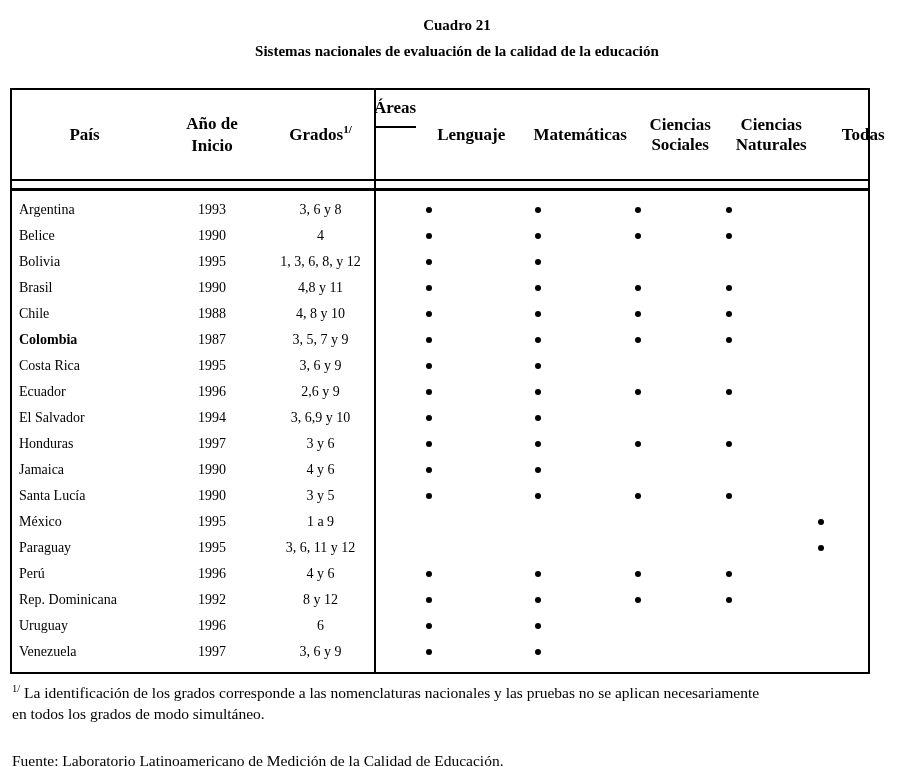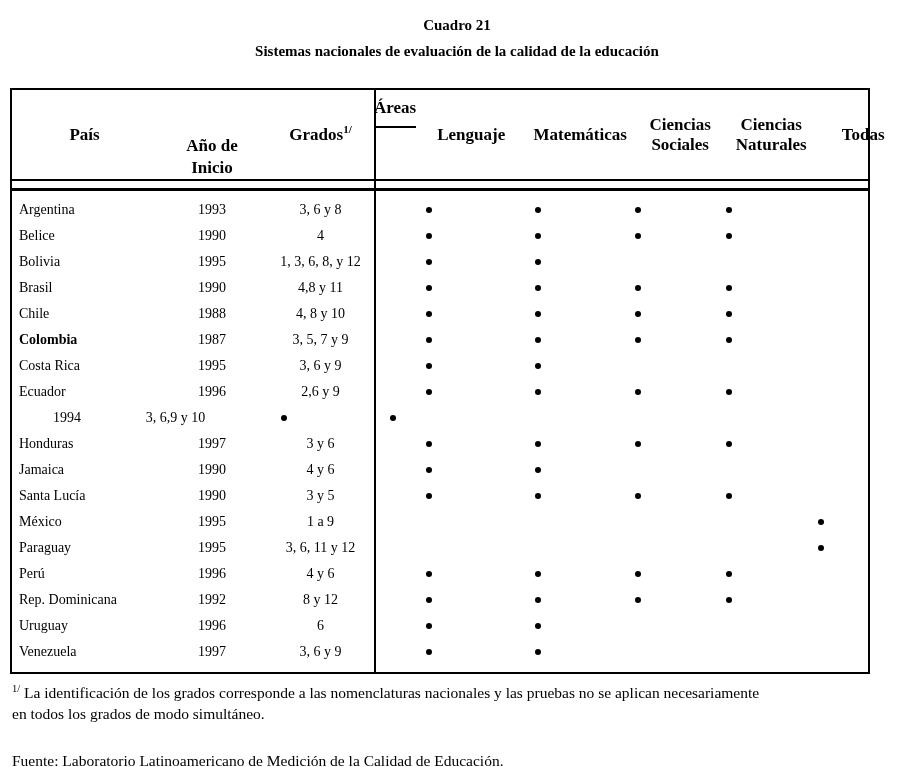--- a/index.html
+++ b/index.html
@@ -45,21 +45,21 @@
     font-weight: bold;
     font-size: 17px;
   }
   .left-heads { display: flex; width: 362px; }
   .hcell {
     display: flex; flex-direction: column;
     align-items: center; justify-content: center;
     text-align: center; line-height: 22px;
   }
   .hc-pais { width: 145px; }
-  .hc-anio { width: 110px; justify-content: flex-end; }
+  .hc-anio { width: 110px; }
   .hc-grados { width: 107px; flex-direction: row; align-items: center; }
   .hc-grados sup { font-size: 11px; line-height: 0; position: relative; top: -6px; }
 
   .areas { width: 494px; display: flex; flex-direction: row; }
   .areas-title {
     height: 38px;
     border-bottom: 2px solid #000;
     display: flex; align-items: center; justify-content: center;
   }
   .areas-cols { flex: 1; display: flex; }
@@ -280,20 +280,21 @@
           </div>
           <div class="cell c-a2">
             <span class="dot"></span>
           </div>
           <div class="cell c-a3">
             <span class="dot"></span>
           </div>
           <div class="cell c-a4"></div>
         </div>
         <div class="trow">
+          <div class="cell c-pais">El Salvador</div>
           <div class="cell c-anio">1994</div>
           <div class="cell c-grados">3, 6,9 y 10</div>
           <div class="cell c-a0">
             <span class="dot"></span>
           </div>
           <div class="cell c-a1">
             <span class="dot"></span>
           </div>
           <div class="cell c-a2"></div>
           <div class="cell c-a3"></div>

